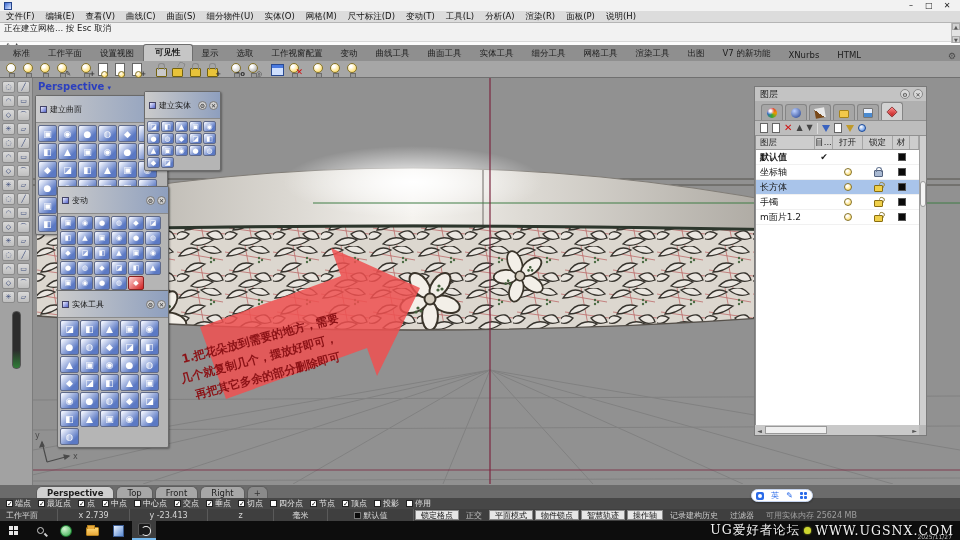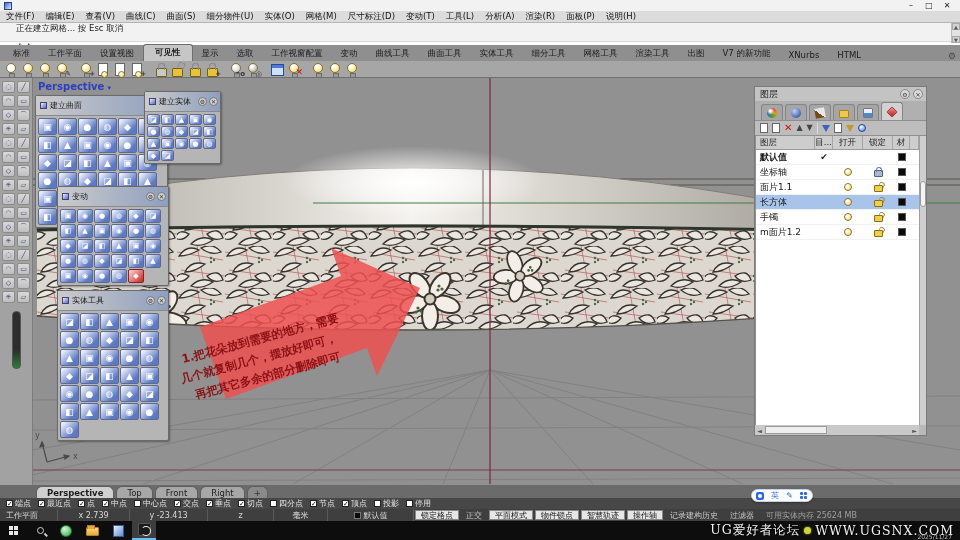--- a/index.html
+++ b/index.html
@@ -9,21 +9,21 @@
 .titlebar{height:11px;background:#f2f2f2;display:flex;align-items:center;padding:0 4px;font-size:8px;color:#111;flex:0 0 auto}
 .appicon{width:8px;height:8px;background:linear-gradient(135deg,#3a6ad4,#dfe9ff);border:1px solid #24448a;margin-right:4px}
 .titlebar .title{flex:0 0 auto}
 .titlebar .tspace{flex:1}
 .wctrl{width:18px;text-align:center;color:#222;font-size:8px;line-height:11px;cursor:default}
 
 .menubar{height:12px;background:#dcdcdc;display:flex;align-items:center;padding:0 6px;gap:11px;font-size:8.5px;color:#111;border-bottom:1px solid #b5b5b5;flex:0 0 auto}
 .menu-item{white-space:nowrap}
 
 .cmdarea{height:22px;background:#fafafa;position:relative;border-bottom:2px solid #8a8a8a;flex:0 0 auto}
-.cmdline{height:19px;line-height:11px;font-size:8.5px;color:#1a1a1a;padding:0 16px;border-bottom:1px solid #d8d8d8;background:#f2f2f2}
+.cmdline{height:19px;line-height:11px;font-size:8.5px;color:#1a1a1a;padding:0 4px;border-bottom:1px solid #d8d8d8;background:#f2f2f2}
 .cmdline.second{background:#fdfdfd}
 .cmdscroll{position:absolute;right:0;top:0;width:9px;height:20px;display:flex;flex-direction:column;justify-content:space-between;background:#e3e3e3;border-left:1px solid #bbb}
 .cmdscroll span{font-size:5px;color:#555;text-align:center;background:#d2d2d2;border:1px solid #aaa;height:7px;line-height:6px}
 
 .tabstrip{height:16px;background:#8f8f8f;display:flex;align-items:flex-end;padding:0 4px;flex:0 0 auto;position:relative}
 .tabs{display:flex;align-items:flex-end;flex:1}
 .ttab{font-size:8.5px;color:#1d1d1d;padding:2px 9px 1px;white-space:nowrap}
 .ttab.active{background:#c6c6c6;border:1px solid #6e6e6e;border-bottom:none;border-radius:3px 3px 0 0;padding:2px 11px 2px;font-weight:bold}
 .gearbtn{font-size:9px;color:#4a4a4a;margin-left:4px}
 
@@ -44,21 +44,21 @@
 
 .main{flex:1;position:relative;background:#919191;overflow:hidden}
 .leftbar{position:absolute;left:0;top:0;width:33px;height:100%;background:#a2a2a2;border-right:1px solid #7c7c7c;padding:3px 2px;display:grid;grid-template-columns:14px 14px;gap:2px 1px;align-content:start;z-index:3}
 .sicon{width:13px;height:12px;background:linear-gradient(#d9d9d9,#bfbfbf);border:1px solid #8b8b8b;border-radius:2px;color:#3a4a7a;font-size:7px;line-height:11px;text-align:center;overflow:hidden}
 .lslider{grid-column:1 / span 2;width:9px;height:58px;margin:6px auto 0;border-radius:4px;background:linear-gradient(#2d2d2d 68%,#2f7d36);border:1px solid #555}
 #vp{position:absolute;left:33px;top:0;z-index:1}
 .vplabel{position:absolute;left:38px;top:3px;z-index:4;font-size:10px;font-weight:bold;color:#2b3fbf}
 .vplabel .caret{font-size:7px;color:#2b3fbf;margin-left:3px}
 
 .fpanel{position:absolute;background:#b5b5b5;border:1px solid #6a6a6a;box-shadow:1px 1px 2px rgba(0,0,0,.35);border-radius:2px}
-.fpanel .fhead{height:20px;display:flex;align-items:center;padding:0 2px 0 4px;background:linear-gradient(90deg,#cbcbcb,#8e9fbe);font-size:8px;color:#1a1a1a;border-bottom:1px solid #8a8a8a}
+.fpanel .fhead{height:27px;display:flex;align-items:center;padding:0 2px 0 4px;background:linear-gradient(90deg,#cbcbcb,#8e9fbe);font-size:8px;color:#1a1a1a;border-bottom:1px solid #8a8a8a}
 .fpanel .fhead .ficon{width:7px;height:7px;background:linear-gradient(135deg,#eef,#56c);border:1px solid #446;margin-right:3px}
 .fpanel .fhead .ftitle{flex:1;white-space:nowrap;overflow:hidden}
 .fpanel .fhead .fbtn{width:9px;height:9px;border-radius:50%;background:#cfcfcf;border:1px solid #777;font-size:6px;line-height:8px;text-align:center;color:#333;margin-left:2px}
 .fpanel .fbody{display:grid;gap:1px;padding:2px;align-content:start}
 .picon{background:linear-gradient(135deg,#e9eefb 10%,#5b79c4 75%);border:1px solid #5f6a8a;border-radius:2px;color:#fff;text-align:center;overflow:hidden}
 .picon.red{background:linear-gradient(135deg,#ffd5d5,#d02020);border-color:#8a2020}
 #fp-surface{left:35px;top:17px;width:133px;z-index:4}
 #fp-solid{left:144px;top:13px;width:77px;z-index:5}
 #fp-transform{left:57px;top:108px;width:112px;z-index:6}
 #fp-solidtools{left:57px;top:212px;width:112px;z-index:6}
@@ -632,34 +632,20 @@
                 <div class="mini-bulb"></div>
               </div>
               <div class="c-lock">
                 <div class="mini-lock"></div>
               </div>
               <div class="c-color">
                 <div class="swatch"></div>
               </div>
               <div class="c-x"></div>
             </div>
-            <div class="lrow">
-              <div class="c-name">面片1.1</div>
-              <div class="c-cur"></div>
-              <div class="c-open">
-                <div class="mini-bulb"></div>
-              </div>
-              <div class="c-lock">
-                <div class="mini-lock open"></div>
-              </div>
-              <div class="c-color">
-                <div class="swatch"></div>
-              </div>
-              <div class="c-x"></div>
-            </div>
             <div class="lrow selected">
               <div class="c-name">长方体</div>
               <div class="c-cur"></div>
               <div class="c-open">
                 <div class="mini-bulb"></div>
               </div>
               <div class="c-lock">
                 <div class="mini-lock open"></div>
               </div>
               <div class="c-color">

